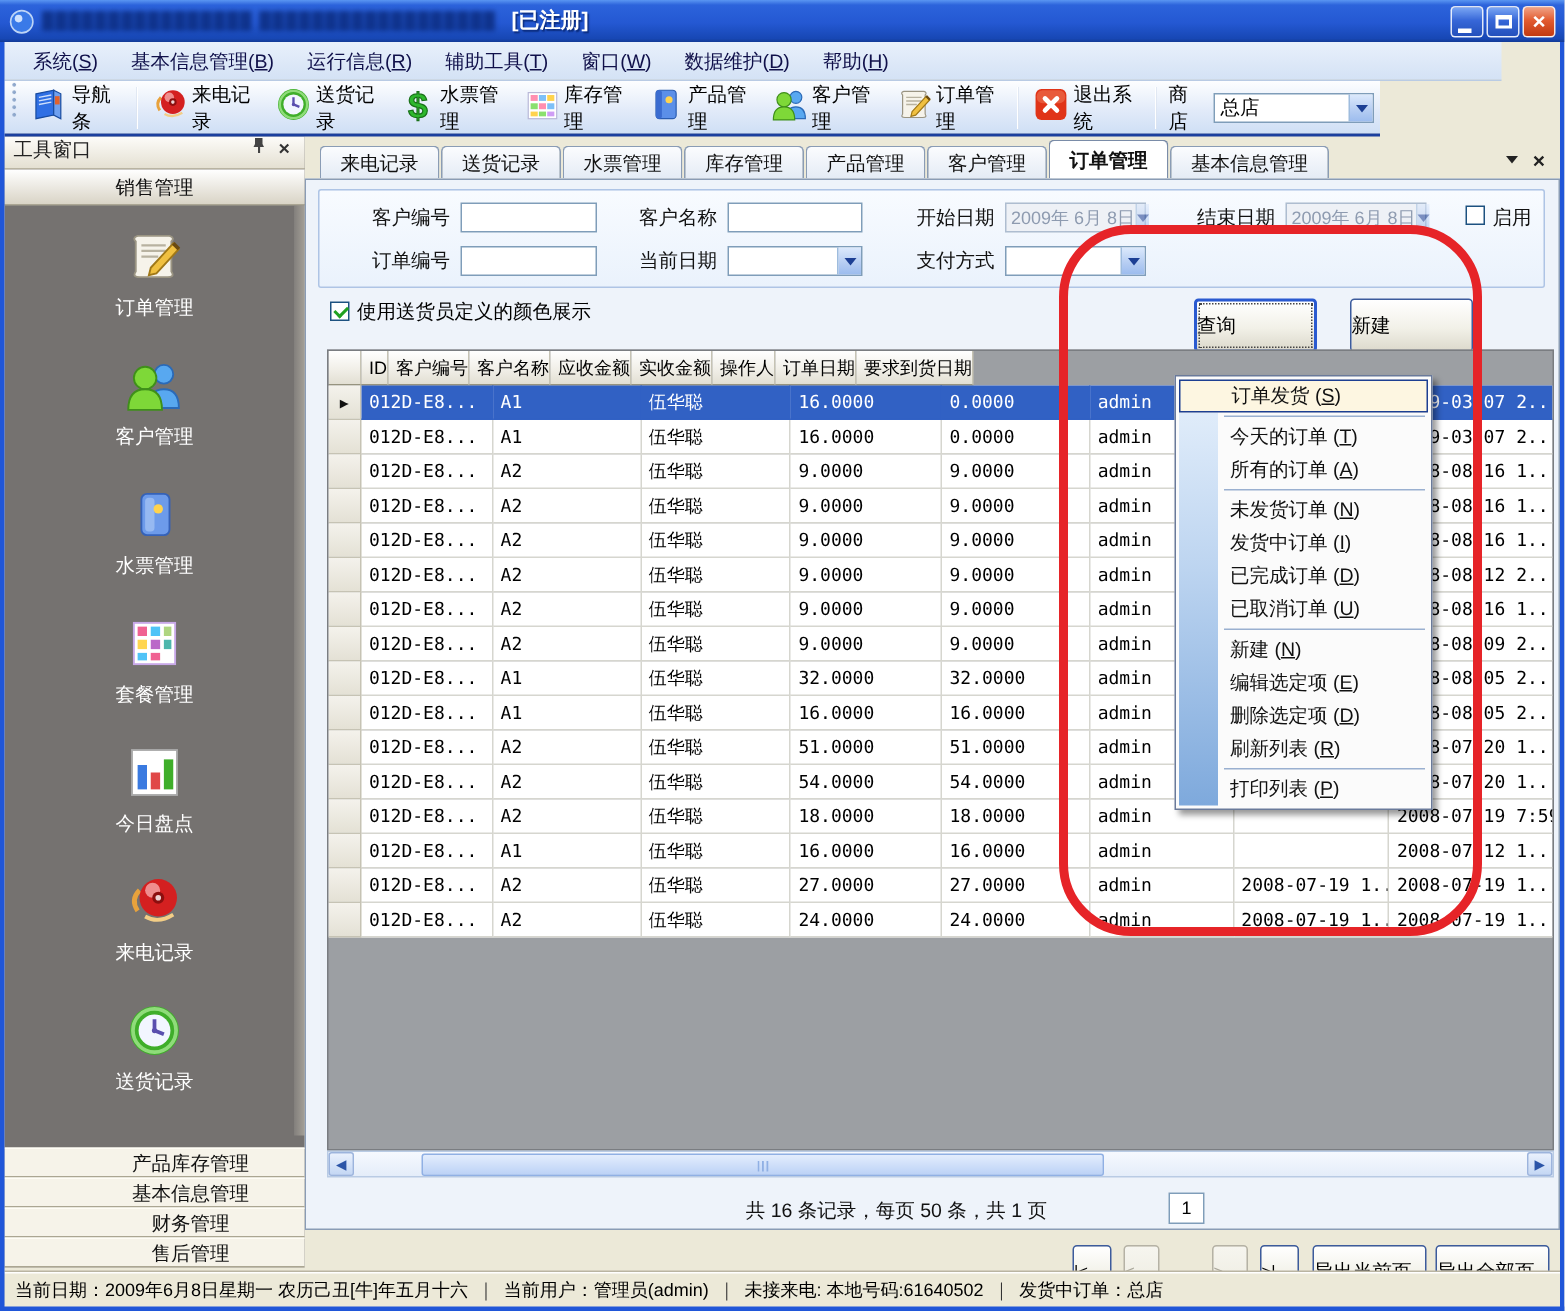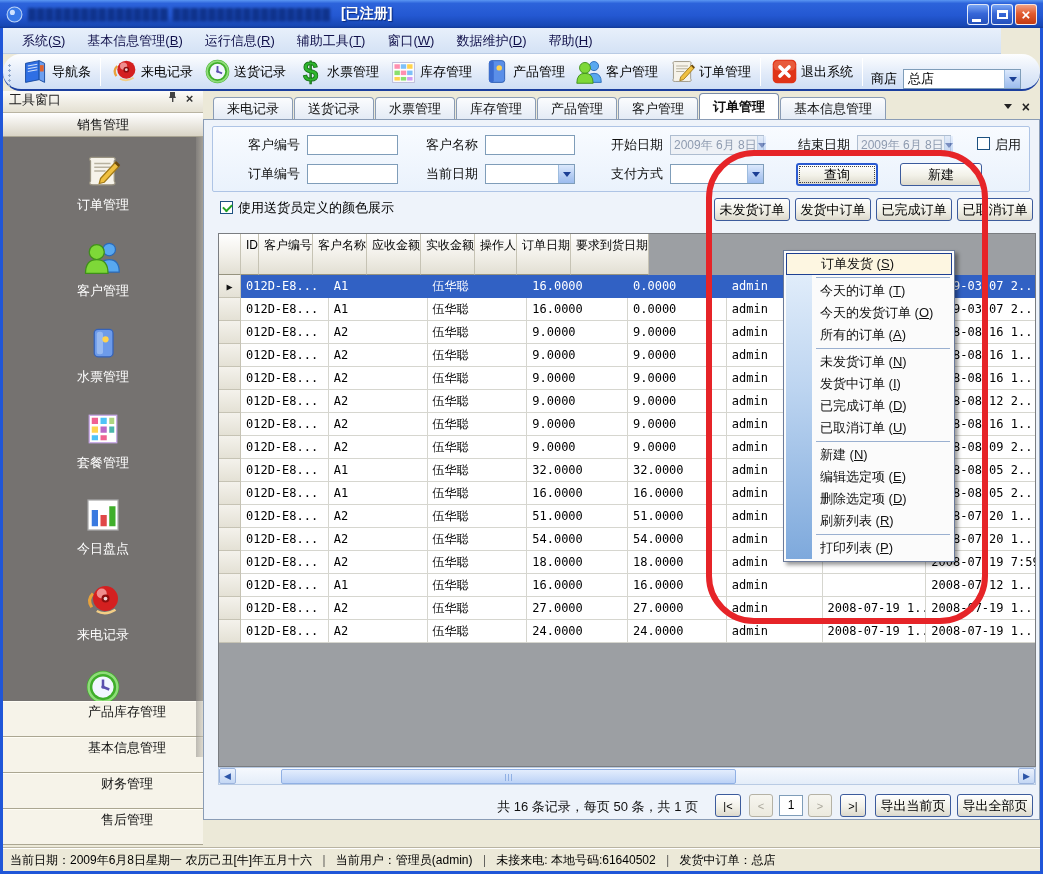--- a/index.html
+++ b/index.html
@@ -36,24 +36,24 @@
   .menubar {
     position:absolute; left:3px; top:28px; width:998px; height:26px; z-index:60;
     background:linear-gradient(180deg,#e8f0fb,#d4e2f5); border-bottom:1px solid #b9cbe4;
     display:flex; align-items:center; padding-left:8px; color:#10104a;
   }
   .menu-item { padding:4px 11px; cursor:default; }
   .menu-item u { text-decoration:underline; }
 
   
   .toolbar {
-    position:absolute; left:3px; top:54px; width:1037px; height:37px; z-index:60;
+    position:absolute; left:3px; top:54px; width:917px; height:37px; z-index:60;
     background:linear-gradient(180deg,#fdfeff,#e2ebf9 55%,#cfdff5);
     border-bottom:2px solid #1b3f9e;
-    display:flex; align-items:flex-end; padding:0 4px;border-radius:18px;
+    display:flex; align-items:flex-start; padding:0 4px;
   }
   .grip { width:5px; height:26px; margin-right:4px;
     background-image:radial-gradient(circle,#8fa8cc 1px,transparent 1.4px); background-size:5px 5px; }
   .tool-btns { display:flex; align-items:center; height:100%; }
   .tb-btn { display:flex; align-items:center; gap:2px; padding:2px 5px; border-radius:3px; cursor:default; }
   .tb-btn .icn { width:29px; height:29px; }
   .tb-sep { width:1px; height:28px; background:#93acd2; border-right:1px solid #fff; margin:0 4px; }
   .store { display:flex; align-items:center; gap:6px; margin-left:4px; }
   .store-combo { width:118px; height:20px; background:#fff; border:1px solid #7f9db9; display:flex; align-items:center; }
   .store-combo .val { flex:1; padding-left:4px; font-size:13px; }
@@ -68,21 +68,21 @@
   .side-header .t { flex:1; }
   .side-hbtn { width:15px; text-align:center; color:#333; font-weight:bold; cursor:default; }
   .side-section-top { height:24px; background:linear-gradient(180deg,#ffffff,#d9d4c6); border-bottom:1px solid #aaa593;
     text-align:center; line-height:23px; color:#111; }
   .side-body { position:absolute; top:46px; bottom:88px; left:0; right:0; overflow:hidden; display:flex; flex-direction:column; align-items:center; padding-top:14px; }
   .side-scrollbar { position:absolute; right:0; top:46px; bottom:88px; width:7px; background:linear-gradient(90deg,#8d8a86,#c9c4b6); opacity:.55; z-index:56; }
   .side-item { width:150px; height:86px; display:flex; flex-direction:column; align-items:center; justify-content:flex-start; cursor:default; }
   .side-item .icn { width:40px; height:40px; }
   .side-item .lbl { margin-top:5px; color:#fff; font-size:13px; }
   .side-bottom { position:absolute; left:0; right:0; bottom:0; }
-  .side-sec { height:36px; background:#f6f3e9; border-top:1px solid #fffdf5; border-bottom:1px solid #aba692;
+  .side-sec { height:20px; background:#f6f3e9; border-top:1px solid #fffdf5; border-bottom:1px solid #aba692;
     text-align:center; line-height:20px; color:#111; cursor:default;padding-left:48px; }
 
   
   .content { position:absolute; left:203px; top:91px; right:3px; bottom:29px; background:#ece9d8; z-index:50; }
   .tabbar { position:absolute; left:0; right:0; top:0; height:28px; display:flex; align-items:flex-end; padding-left:10px; }
   .tab {
     height:22px; padding:0 13px; margin-right:1px; line-height:21px;
     border:1px solid #8a9cb5; border-bottom:none; border-radius:4px 4px 0 0;
     background:linear-gradient(180deg,#fbfcfe,#e4ebf5); color:#111; cursor:default;
   }
@@ -99,32 +99,32 @@
   .finput { position:absolute; height:20px; border:1px solid #7f9db9; background:#fff; font:12px "Liberation Sans",sans-serif; padding:0 3px; }
   .fcombo { position:absolute; height:20px; border:1px solid #7f9db9; background:#fff; display:flex; }
   .fcombo .val { flex:1; padding-left:3px; line-height:18px; font-size:12px; }
   .datefield { position:absolute; height:20px; border:1px solid #aebdd0; background:#eef1f6; display:flex; }
   .datefield .val { flex:1; padding-left:3px; line-height:18px; font-size:12px; color:#8e9bb0; white-space:nowrap; }
   .datefield .combo-arrow { opacity:.55; }
   .checkbox { position:absolute; width:13px; height:13px; background:#fff; border:1px solid #1c5180; }
   .checkbox.checked::after { content:""; position:absolute; left:2px; top:2px; width:7px; height:4px;
     border-left:2px solid #21a121; border-bottom:2px solid #21a121; transform:rotate(-45deg); }
   .xp-btn {
-    position:absolute; height:23px; border:1px solid #3c5b9c; border-radius:3px;
+    position:absolute; height:36px; border:1px solid #3c5b9c; border-radius:3px;
     background:linear-gradient(180deg,#ffffff,#f2f1e8 55%,#dcd9cc); color:#000;
-    font:13px "Liberation Sans",sans-serif; text-align:center; cursor:default;
+    font:13px "Liberation Sans",sans-serif; text-align:left; cursor:default;margin-top:36px;
   }
   .xp-btn.focused { border:2px solid #2a5ad0; outline:1px dotted #444; outline-offset:-4px; }
 
   
   .chk-row-label { position:absolute; left:34px; top:79px; }
 
   
   .grid { position:absolute; left:14px; top:113px; width:818px; height:534px; background:#9c9fa3; border:1px solid #7a7d81; overflow:hidden; }
-  .ghead { display:flex; height:41px; }
+  .ghead { display:flex; height:23px; }
   .gh { background:linear-gradient(180deg,#ffffff,#f1efe8 55%,#e2dfd3); border-right:1px solid #c6c3b4; border-bottom:1px solid #96937f;
     font-size:12px; line-height:22px; padding-left:5px; overflow:hidden; white-space:nowrap; }
   .grow { display:flex; height:23px; background:#fff; }
   .grow.sel .gc { background:#3161c4; color:#fff; border-color:#3161c4; }
   .gc { border-right:1px solid #d6d6cf; border-bottom:1px solid #d6d6cf; font:12px "DejaVu Sans Mono","Liberation Sans",monospace;
     line-height:22px; padding-left:5px; overflow:hidden; white-space:nowrap; }
   .gc.rh, .grow.sel .gc.rh { background:linear-gradient(180deg,#f4f2ec,#e4e1d5); border-right:1px solid #c6c3b4; border-bottom:1px solid #c6c3b4;
     color:#000; padding-left:0; text-align:center; }
   .rowarrow { font-size:10px; color:#111; }
   .w-rh{width:22px;} .w-c1{width:88px;} .w-c2{width:99px;} .w-c3{width:100px;} .w-c4{width:101px;}
@@ -780,21 +780,20 @@
   <div class="ctx-strip"></div>
   <div>
 
   <div class="ctx-item hl">订单发货 (<u>S</u>)</div>
 
 
   <div class="ctx-sep"></div>
 
   <div class="ctx-item">今天的订单 (<u>T</u>)</div>
 
-  <div class="ctx-item">今天的发货订单 (<u>O</u>)</div>
 
   <div class="ctx-item">所有的订单 (<u>A</u>)</div>
 
   <div class="ctx-sep"></div>
 
   <div class="ctx-item">未发货订单 (<u>N</u>)</div>
 
   <div class="ctx-item">发货中订单 (<u>I</u>)</div>
 
   <div class="ctx-item">已完成订单 (<u>D</u>)</div>

